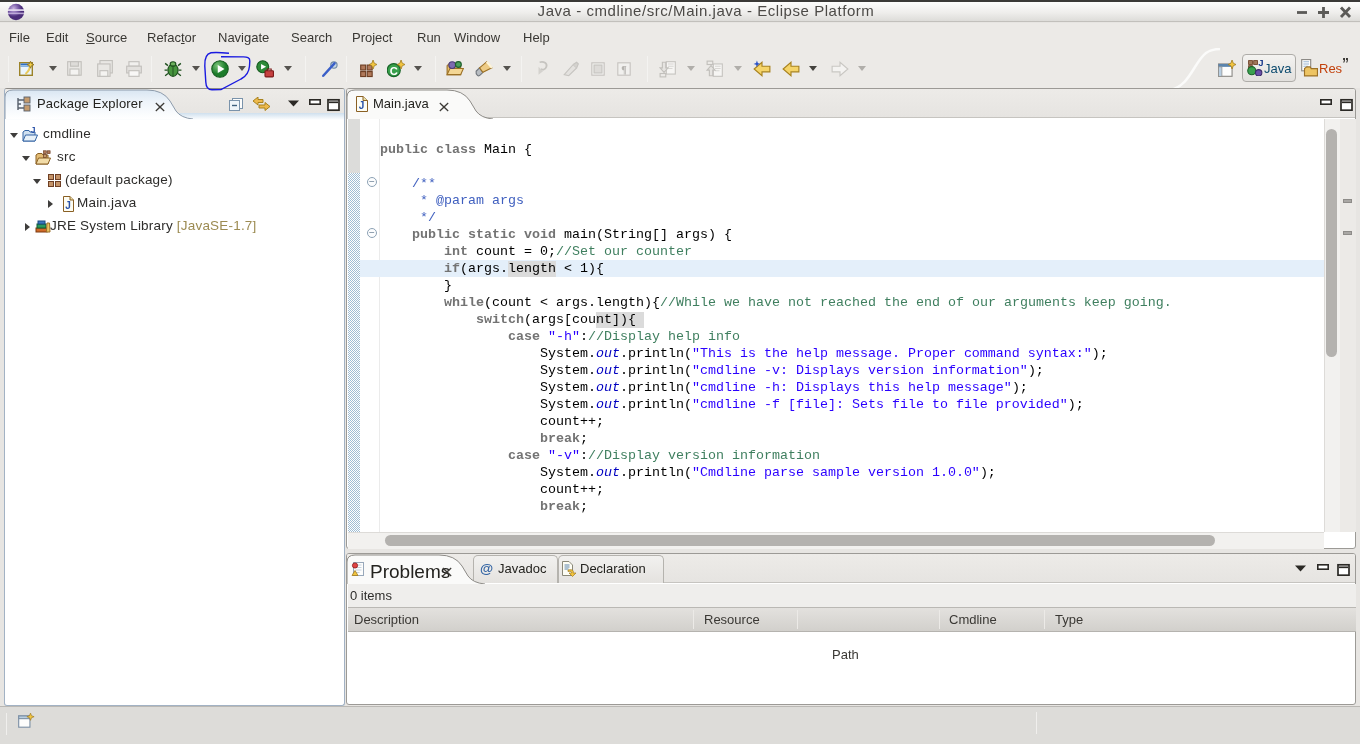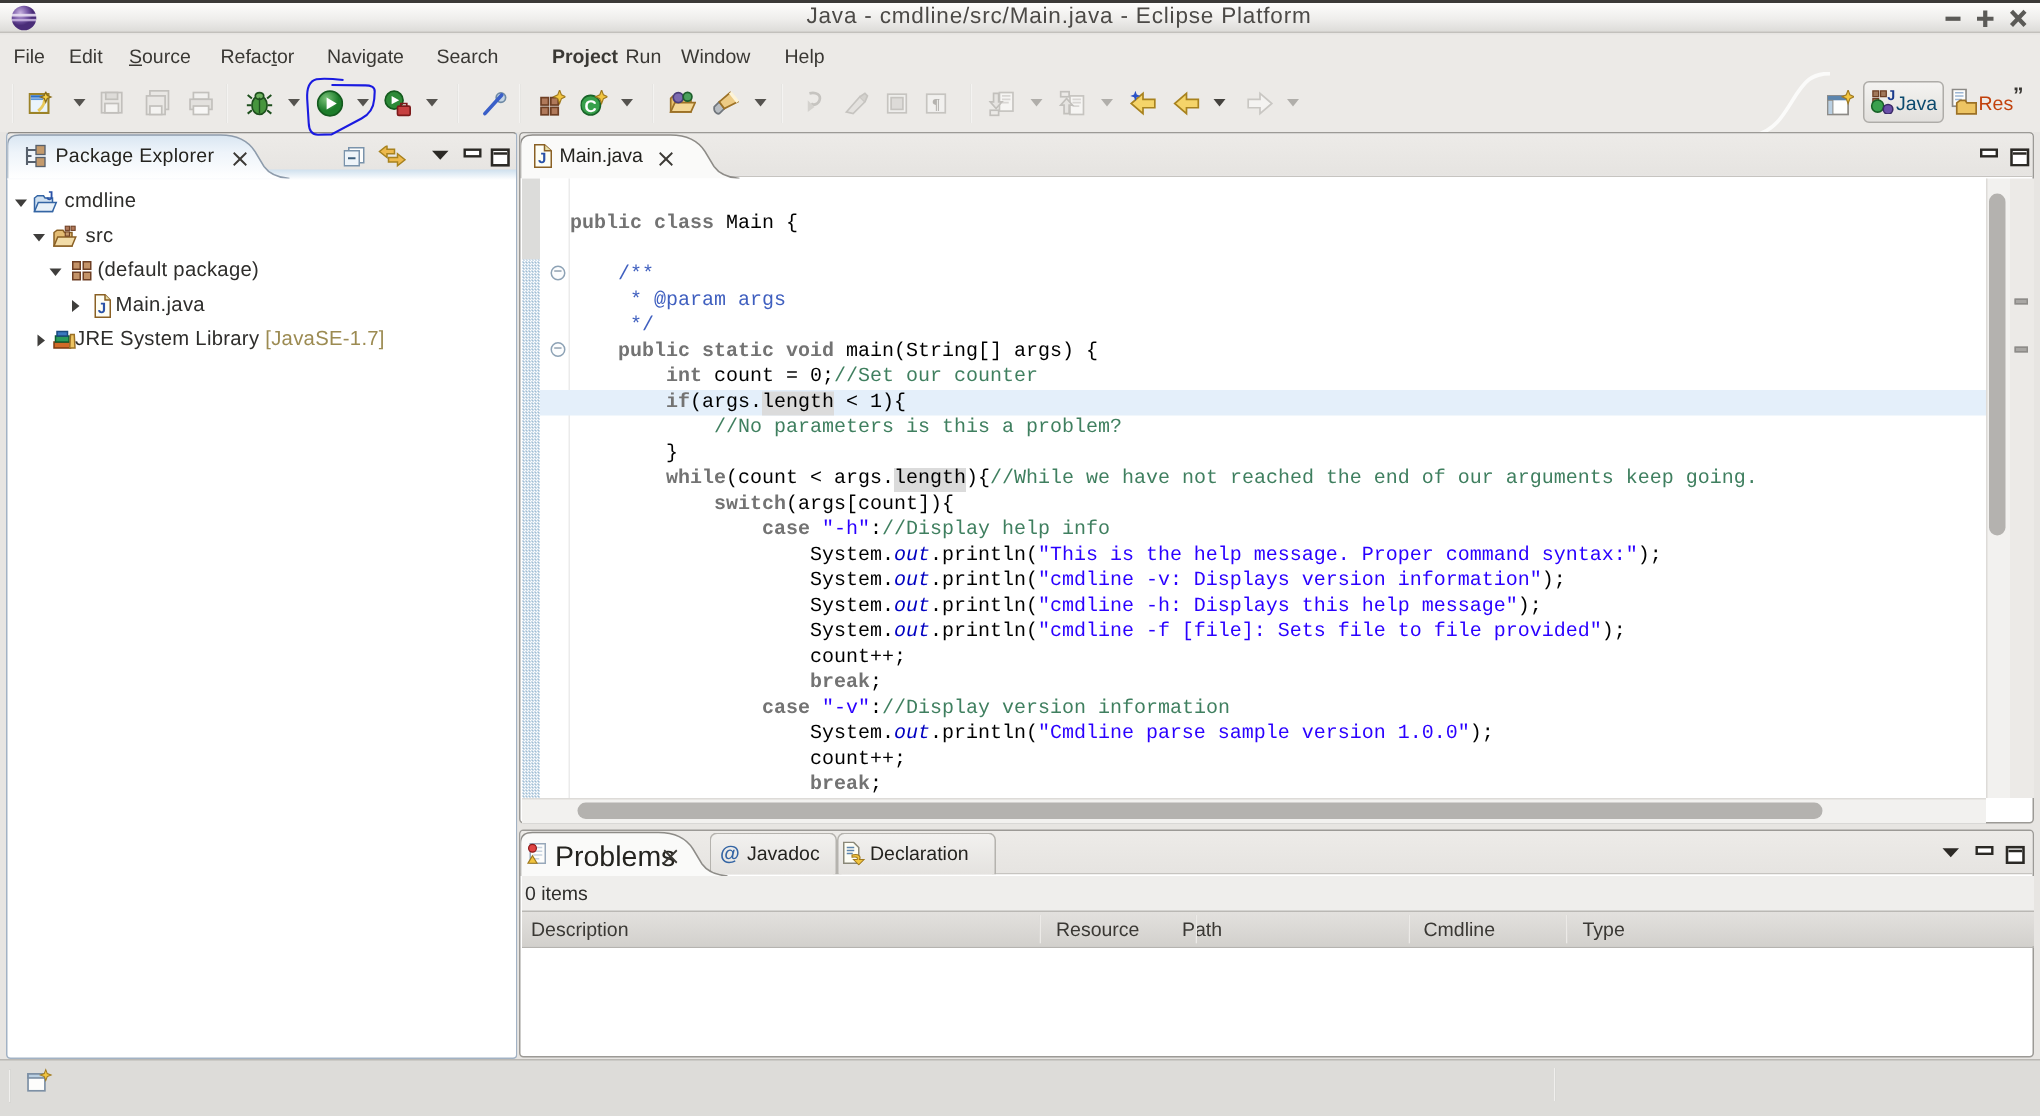--- a/index.html
+++ b/index.html
@@ -95,21 +95,21 @@
   </g>
 </svg>
 
 <div class="abs" id="menubar"></div>
 <div class="menu-item" style="left:9px; top:30px;">File</div>
 <div class="menu-item" style="left:46px; top:30px;">Edit</div>
 <div class="menu-item" style="left:86px; top:30px;"><u>S</u>ource</div>
 <div class="menu-item" style="left:147px; top:30px;">Refac<u>t</u>or</div>
 <div class="menu-item" style="left:218px; top:30px;">Navigate</div>
 <div class="menu-item" style="left:291px; top:30px;">Search</div>
-<div class="menu-item" style="left:368px; top:30px;font-weight:bold;">Project</div>
+<div class="menu-item" style="left:352px; top:30px;">Project</div>
 <div class="menu-item" style="left:417px; top:30px;">Run</div>
 <div class="menu-item" style="left:454px; top:30px;">Window</div>
 <div class="menu-item" style="left:523px; top:30px;">Help</div>
 
 <div class="abs" id="toolbar"></div>
 <svg class="abs" style="left:19px; top:61px;" width="17" height="16" viewBox="0 0 17 16">
     <rect x="0.7" y="1.7" width="12.6" height="12.6" fill="#eaf4fc" stroke="#9c8328" stroke-width="1.4"></rect>
     <rect x="1.5" y="2.5" width="11" height="1.6" fill="#2e6fc4"></rect>
     <rect x="1.5" y="4.5" width="11" height="1.2" fill="#5c95d8"></rect>
     <path d="M10.5 3.5 C11.5 7 10 10 6.5 13" fill="none" stroke="#e8c95c" stroke-width="2"></path>
@@ -386,21 +386,20 @@
   <div class="fold" style="top:88px;">−</div>
   <div class="fold" style="top:139px;">−</div>
   <pre class="abs" id="ed-code"><span class="k">public</span> <span class="k">class</span> Main {
 
     <span class="j">/**</span>
     <span class="j"> * @param args</span>
     <span class="j"> */</span>
     <span class="k">public</span> <span class="k">static</span> <span class="k">void</span> main(String[] args) {
         <span class="k">int</span> count = 0;<span class="c">//Set our counter</span>
         <span class="k">if</span>(args.length &lt; 1){
-            <span class="c">//No parameters is this a problem?</span>
         }
         <span class="k">while</span>(count &lt; args.length){<span class="c">//While we have not reached the end of our arguments keep going.</span>
             <span class="k">switch</span>(args[count]){
                 <span class="k">case</span> <span class="s">"-h"</span>:<span class="c">//Display help info</span>
                     System.<span class="o">out</span>.println(<span class="s">"This is the help message. Proper command syntax:"</span>);
                     System.<span class="o">out</span>.println(<span class="s">"cmdline -v: Displays version information"</span>);
                     System.<span class="o">out</span>.println(<span class="s">"cmdline -h: Displays this help message"</span>);
                     System.<span class="o">out</span>.println(<span class="s">"cmdline -f [file]: Sets file to file provided"</span>);
                     count++;
                     <span class="k">break</span>;
@@ -449,21 +448,21 @@
   <rect x="24.8" y="2.8" width="10.4" height="4.4" fill="#fff" stroke="#2b2925" stroke-width="1.6"></rect>
   <rect x="45" y="2.8" width="11" height="10.4" fill="#fff" stroke="#2b2925" stroke-width="1.7"></rect>
       <path d="M46 5.3 H55" stroke="#2b2925" stroke-width="1.7"></path>
 </svg>
 
   <div class="abs" style="left:1px; top:30px; width:1008px; height:25px; background:#efeeec;"></div>
   <div class="abs" id="zero-items">0 items</div>
   <div class="abs" id="prob-head">
     <div class="ph-cell" style="left:6px;">Description</div>
     <div class="ph-cell" style="left:356px;">Resource</div>
-    <div class="ph-cell" style="left:440px;">Path</div>
+    <div class="ph-cell" style="left:484px;margin-top:35px;">Path</div>
     <div class="ph-cell" style="left:601px;">Cmdline</div>
     <div class="ph-cell" style="left:707px;">Type</div>
     <div class="ph-sep" style="left:345px;"></div>
     <div class="ph-sep" style="left:449px;"></div>
     <div class="ph-sep" style="left:591px;"></div>
     <div class="ph-sep" style="left:696px;"></div>
   </div>
 </div>
 
 <div class="abs" id="statusbar"></div>

